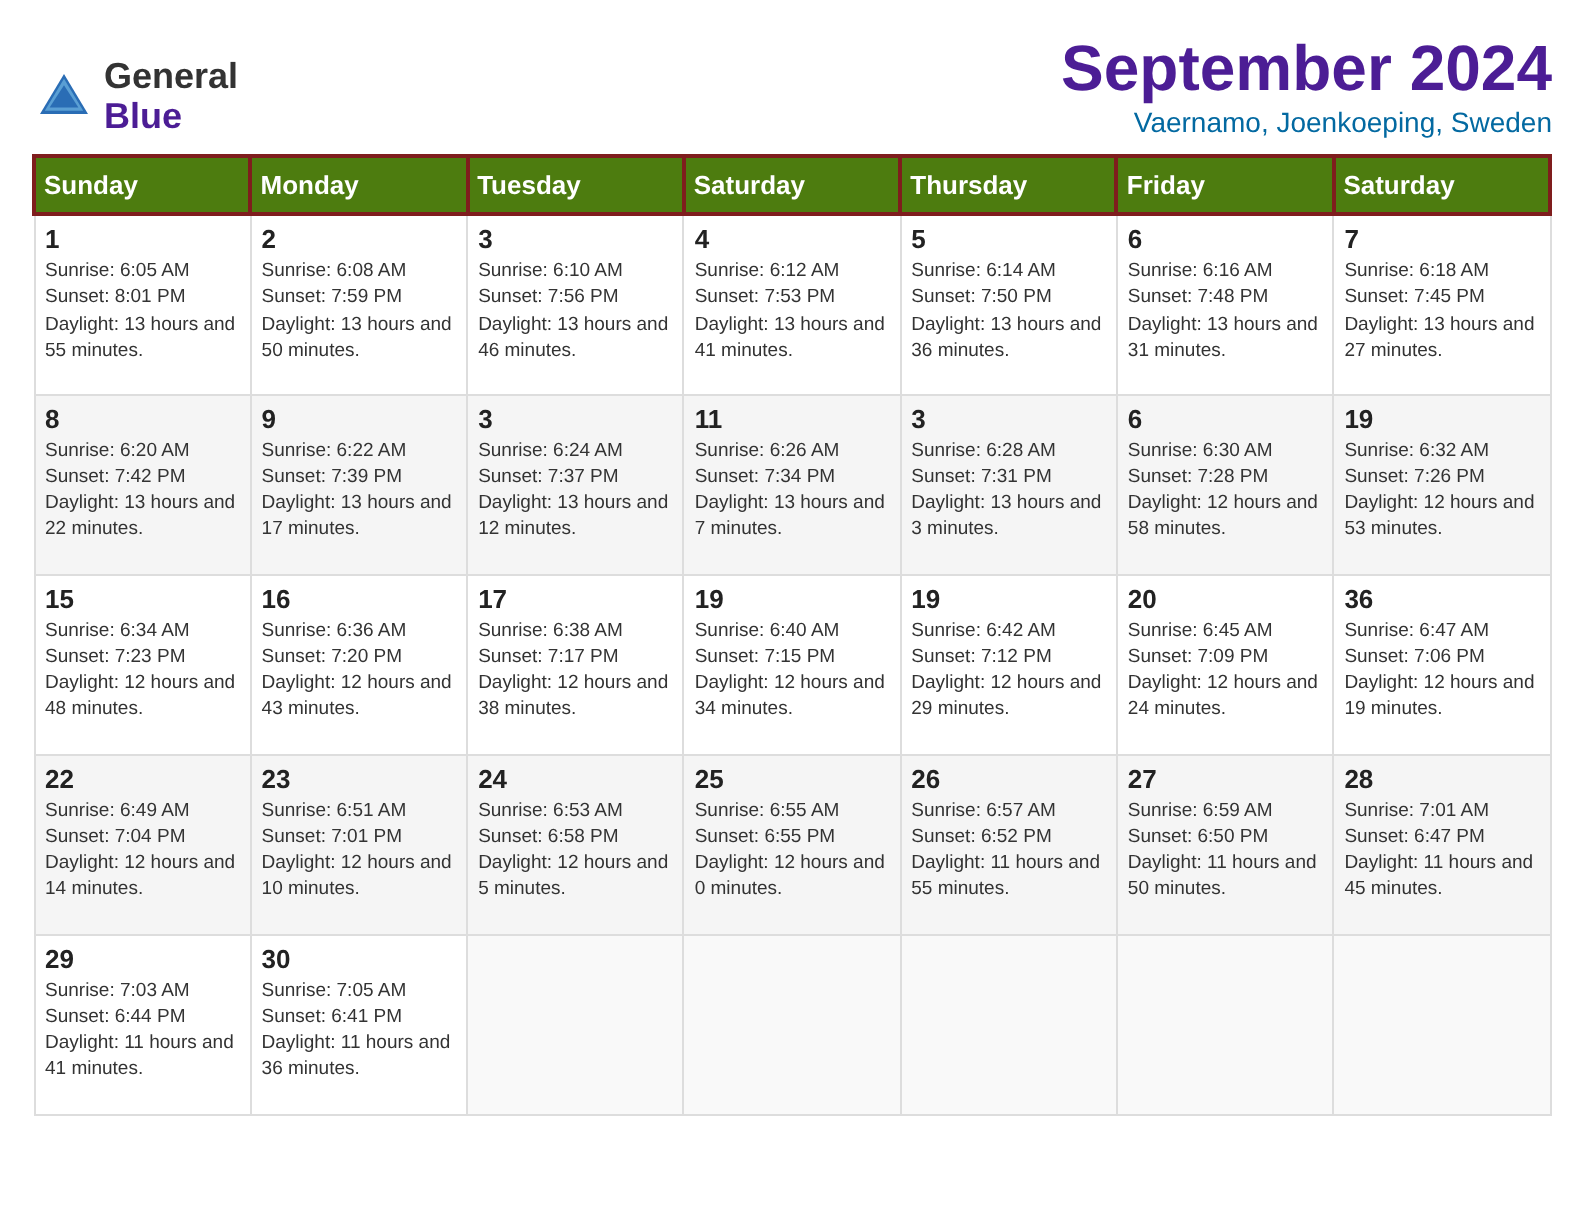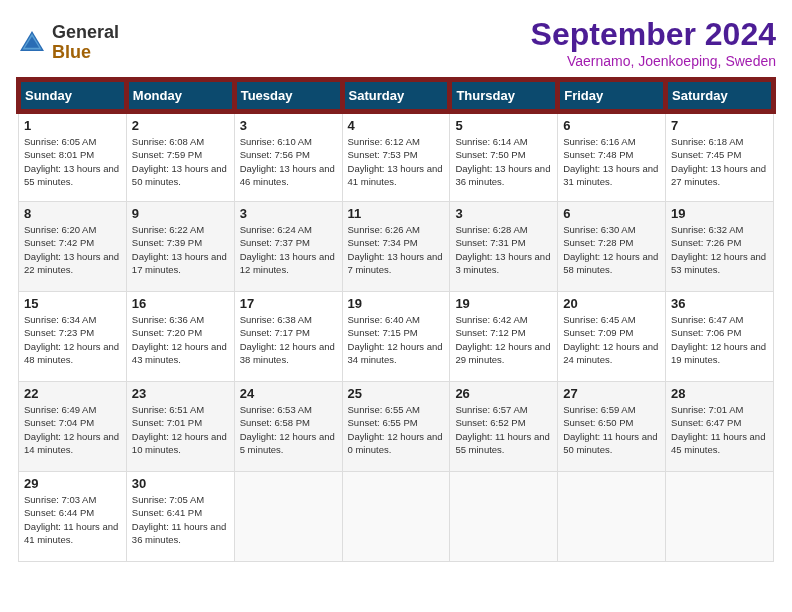--- a/index.html
+++ b/index.html
@@ -5,67 +5,67 @@
     * { box-sizing: border-box; margin: 0; padding: 0; }
     body {
       font-family: Arial, sans-serif;
       background: #fff;
       width: 792px;
       min-height: 612px;
       padding: 16px;
     }
     .header {
       display: flex;
-      align-items: center;
+      align-items: flex-end;
       justify-content: space-between;
       margin-bottom: 8px;
     }
     .logo {
       display: flex;
       align-items: center;
       gap: 4px;
     }
     .logo-text {
       font-size: 18px;
       font-weight: bold;
       color: #333;
       line-height: 1.1;
     }
     .logo-text span {
-      color: #a16207;
+      color: #4c1d95;
     }
     .logo-icon {
       width: 32px;
       height: 32px;
     }
     .title-area {
       text-align: right;
     }
     .month-title {
       font-size: 32px;
       font-weight: bold;
       color: #4c1d95;
     }
     .subtitle {
       font-size: 14px;
-      color: #a21caf;
+      color: #0369a1;
     }
     table {
       width: 100%;
       border-collapse: collapse;
       table-layout: fixed;
     }
     thead tr th {
-      background-color: #0c4a6e;
+      background-color: #4d7c0f;
       color: #fff;
       font-size: 13px;
       font-weight: bold;
       padding: 6px 4px;
       text-align: left;
-      border: 5px solid #7f1d1d;
+      border: 2px solid #7f1d1d;
     }
     tbody tr td {
       vertical-align: top;
       padding: 4px 5px;
       font-size: 10px;
       color: #333;
       border: 1px solid #ddd;
       height: 90px;
       background: #fff;
     }

